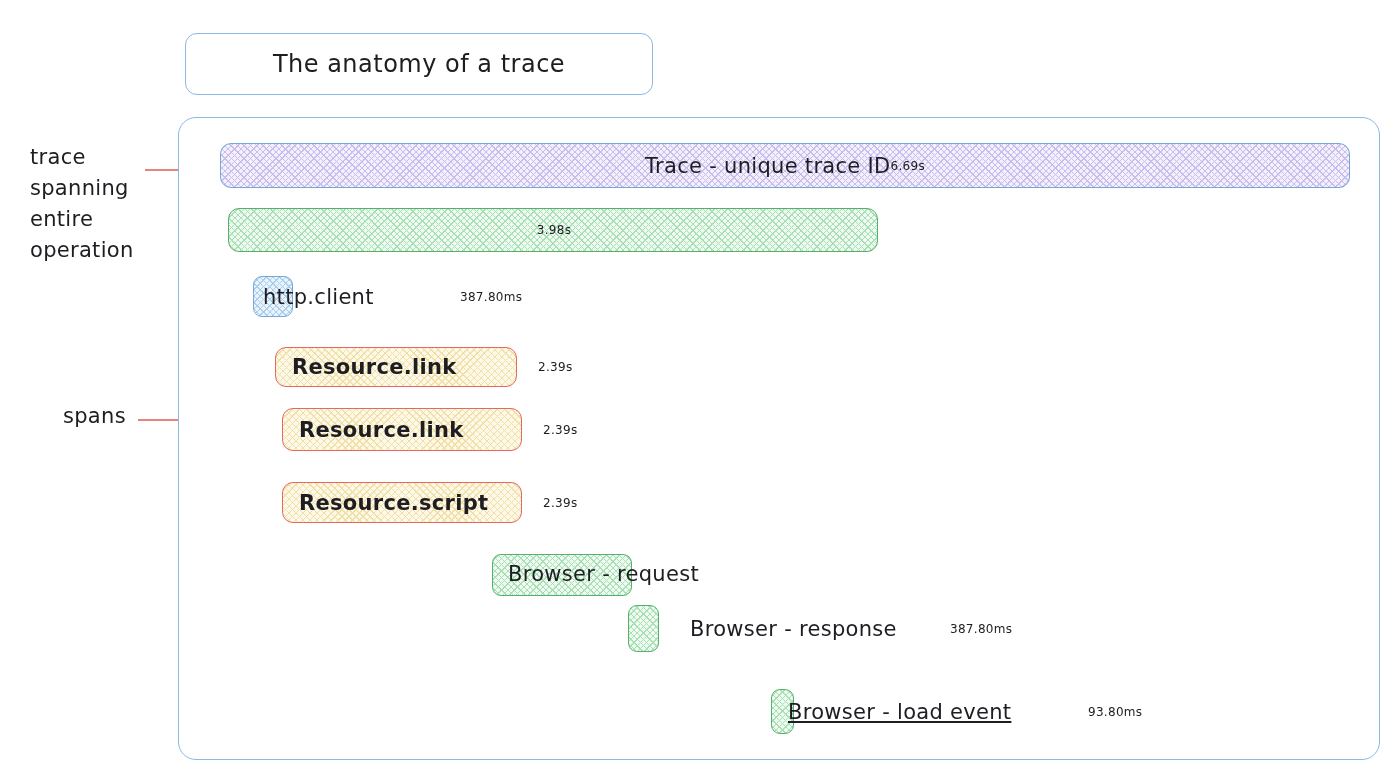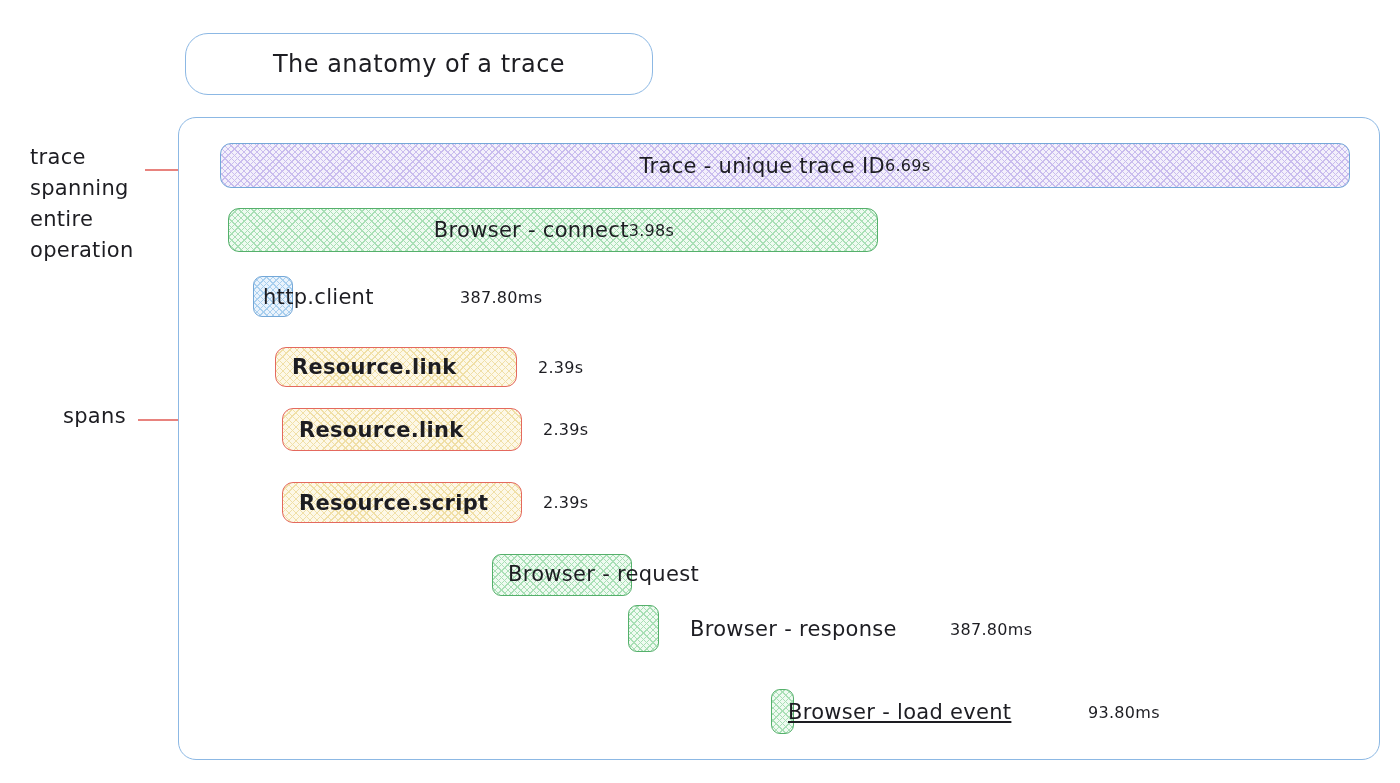--- a/index.html
+++ b/index.html
@@ -20,21 +20,21 @@
     --text:#1d1d22;
   }
   html,body{margin:0;padding:0;background:#ffffff;}
   .canvas{
     position:relative;width:1400px;height:783px;overflow:hidden;background:#ffffff;
     font-family:"DejaVu Sans", "Liberation Sans", sans-serif;color:var(--text);
   }
   
   .title-box{
     position:absolute;left:185px;top:33px;width:466px;height:60px;
-    border:1.6px solid var(--container-border);border-radius:23px;
+    border:1.6px solid var(--container-border);border-radius:12px;
     display:flex;align-items:center;justify-content:center;
     font-size:24px;letter-spacing:0.5px;background:#fff;
   }
   .container-box{
     position:absolute;left:178px;top:117px;width:1200px;height:641px;
     border:1.6px solid var(--container-border);border-radius:18px;background:#fff;
   }
   .hatch-purple{background-color:var(--trace-fill);
     background-image:repeating-linear-gradient(45deg,var(--trace-hatch) 0 1px,transparent 1px 4.5px),
                      repeating-linear-gradient(-45deg,var(--trace-hatch) 0 1px,transparent 1px 4.5px);}
@@ -45,21 +45,21 @@
     background-image:repeating-linear-gradient(45deg,var(--blue-hatch) 0 1px,transparent 1px 4.5px),
                      repeating-linear-gradient(-45deg,var(--blue-hatch) 0 1px,transparent 1px 4.5px);}
   .hatch-yellow{background-color:var(--yellow-fill);
     background-image:repeating-linear-gradient(45deg,var(--yellow-hatch) 0 1px,transparent 1px 5px),
                      repeating-linear-gradient(-45deg,var(--yellow-hatch) 0 1px,transparent 1px 5px);font-weight:bold;}
   .bar{position:absolute;border:1.6px solid;border-radius:11px;
     display:flex;align-items:center;justify-content:center;box-sizing:border-box;}
   .bar.trace{left:220px;top:143px;width:1130px;height:45px;border-color:var(--trace-border);padding:0 17px;}
   .bar.connect{left:228px;top:208px;width:650px;height:44px;border-color:var(--green-border);padding:0 14px 0 16px;}
   .lbl{font-size:21px;white-space:nowrap;letter-spacing:0.3px;}
-  .dur{font-size:16px;white-space:nowrap;letter-spacing:0.3px;}
+  .dur{font-size:12px;white-space:nowrap;letter-spacing:0.3px;}
   
   .row{position:absolute;display:flex;align-items:center;}
   .row .box{border:1.6px solid var(--yellow-border);border-radius:11px;box-sizing:border-box;
     display:flex;align-items:center;padding-left:16px;}
   .row.rlink1{left:275px;top:347px;} .row.rlink1 .box{width:242px;height:40px;}
   .row.rlink2{left:282px;top:408px;} .row.rlink2 .box{width:240px;height:43px;}
   .row.rscript{left:282px;top:482px;} .row.rscript .box{width:240px;height:41px;}
   .row .dur{margin-left:21px;}
   
   .orow{position:absolute;display:flex;align-items:center;justify-content:flex-end;}
@@ -112,21 +112,20 @@
   <div class="rline spans-v"></div>
 
   <div class="container-box"></div>
 
   <div class="bar trace hatch-purple">
     <span class="lbl">Trace - unique trace ID</span>
     <span class="dur">6.69s</span>
   </div>
 
   <div class="bar connect hatch-green">
-    <span class="lbl">Browser - connect</span>
     <span class="dur">3.98s</span>
   </div>
 
   <div class="orow http">
     <div class="mini hatch-blue"></div>
     <span class="lbl">http.client</span>
     <span class="dur">387.80ms</span>
   </div>
 
   <div class="row rlink1">

